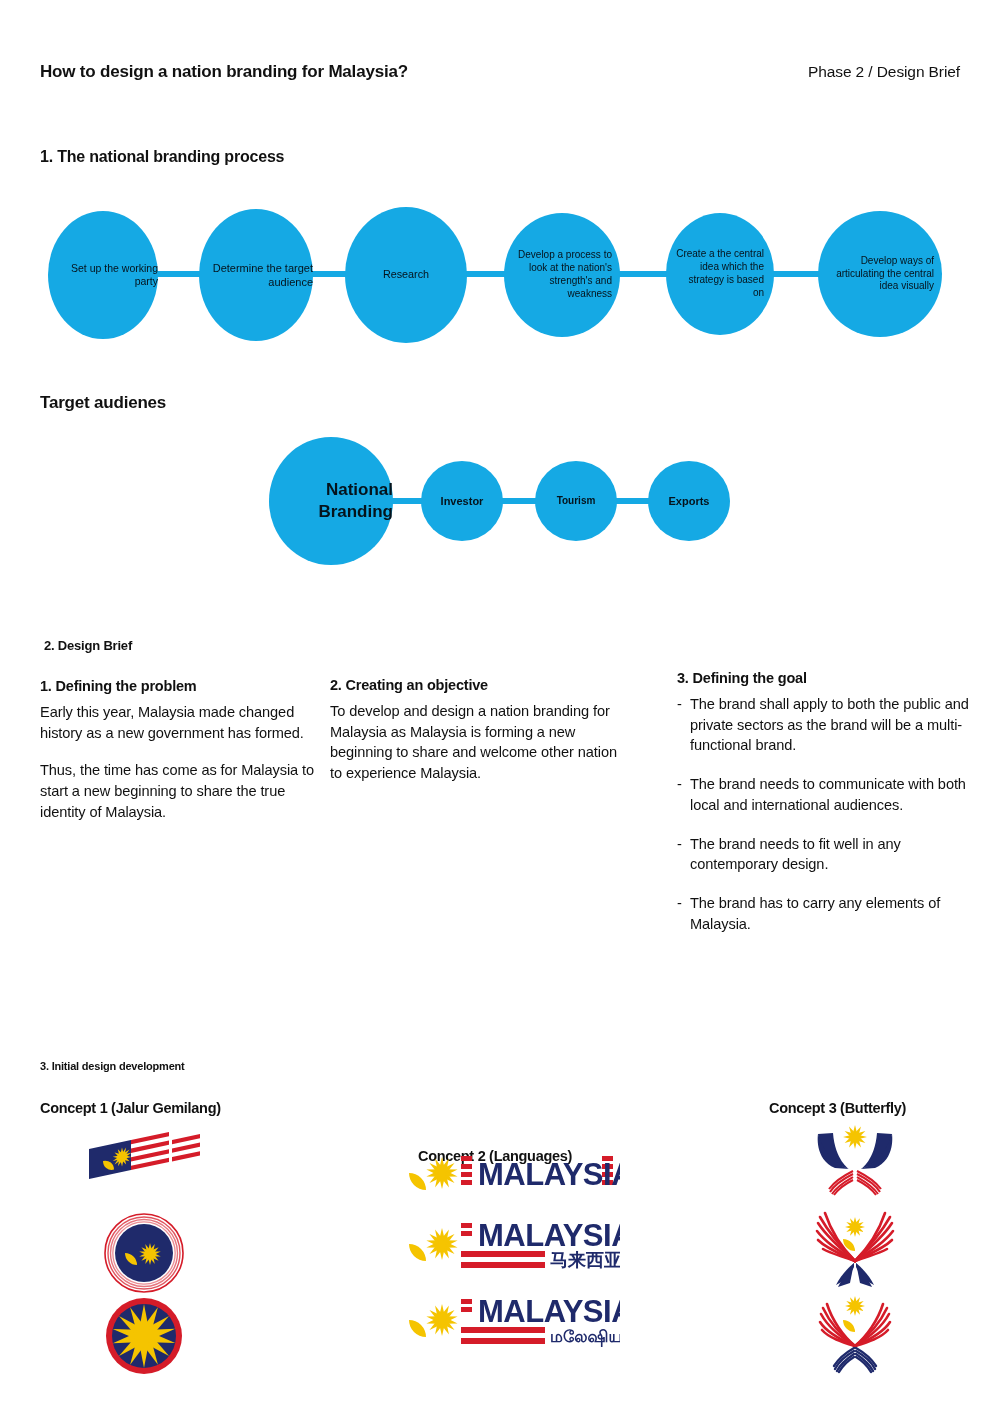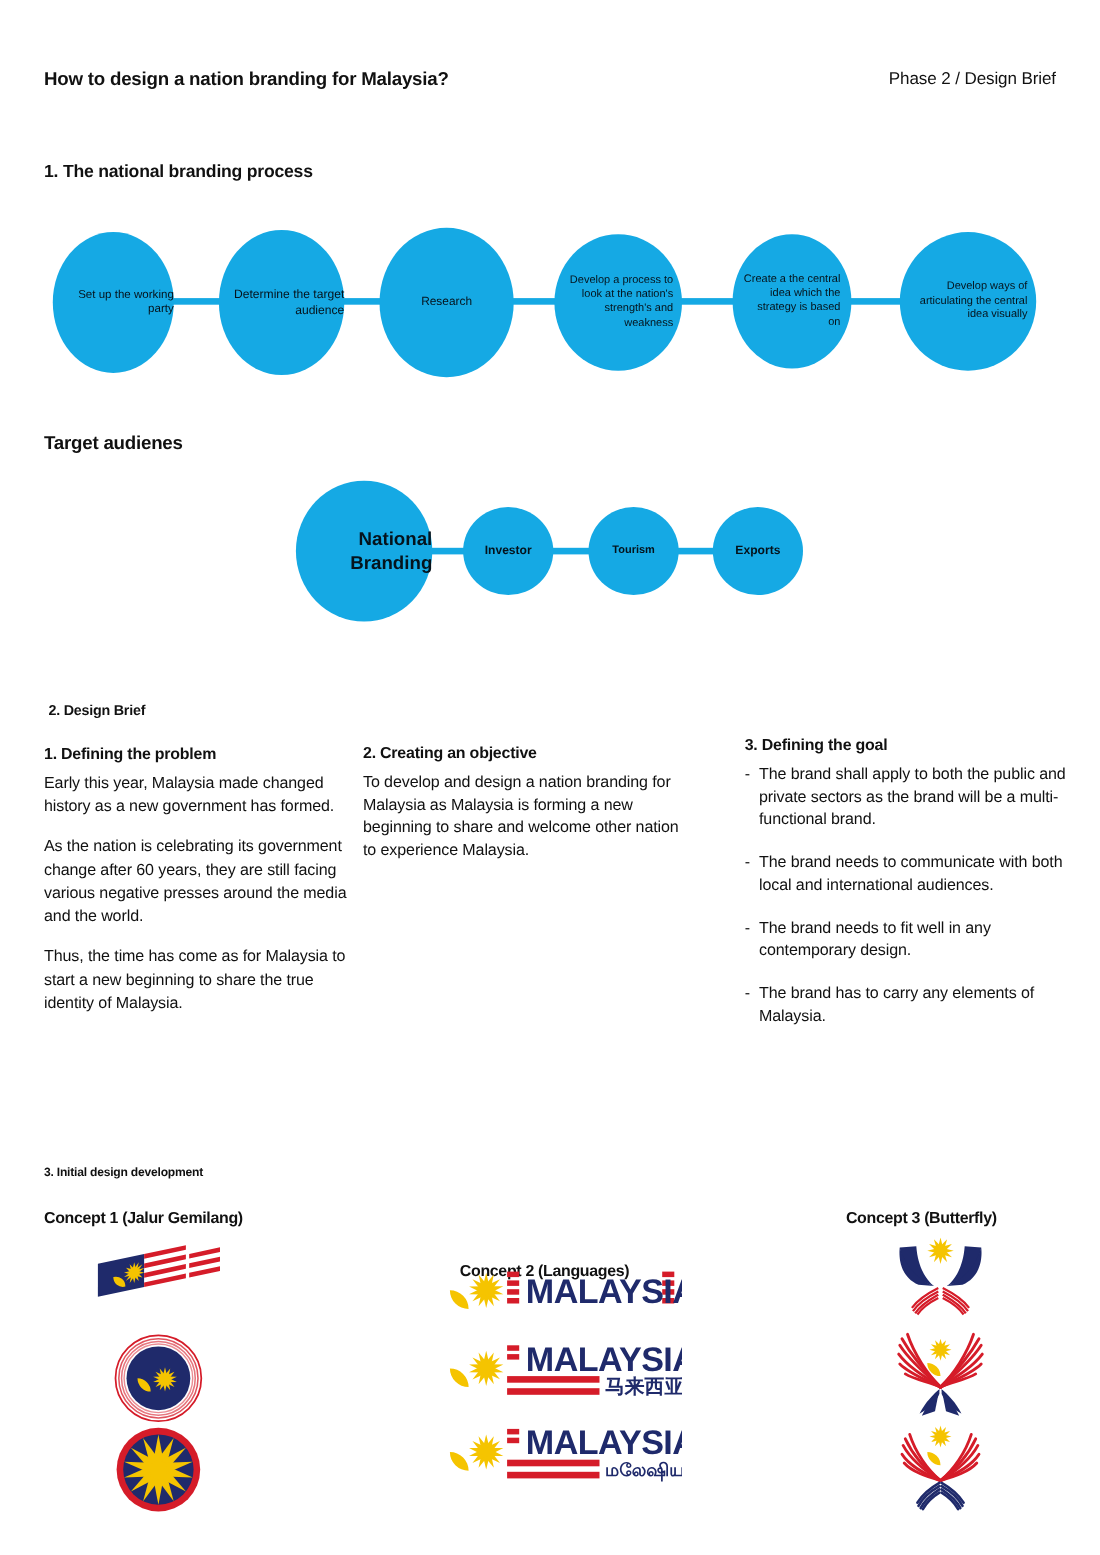--- a/index.html
+++ b/index.html
@@ -121,21 +121,20 @@
   </div>
   <div class="node" style="left:648px; top:461px; width:82px; height:80px; font-size:11px; font-weight:bold;">
     <span>Exports</span>
   </div>
 
   <div class="sec-title" id="sec2-title"> 2. Design Brief</div>
 
   <div class="col" id="col1">
     <div class="col-h">1. Defining the problem</div>
     <p>Early this year, Malaysia made changed history as a new government has formed.</p>
-    <p>As the nation is celebrating its government change after 60 years, they are still facing various negative presses around the media and the world.</p>
     <p>Thus, the time has come as for Malaysia to start a new beginning to share the true identity of Malaysia.</p>
   </div>
 
   <div class="col" id="col2">
     <div class="col-h">2. Creating an objective</div>
     <p>To develop and design a nation branding for Malaysia as Malaysia is forming a new beginning to share and welcome other nation to experience Malaysia.</p>
   </div>
 
   <div class="col" id="col3">
     <div class="col-h">3. Defining the goal</div>

